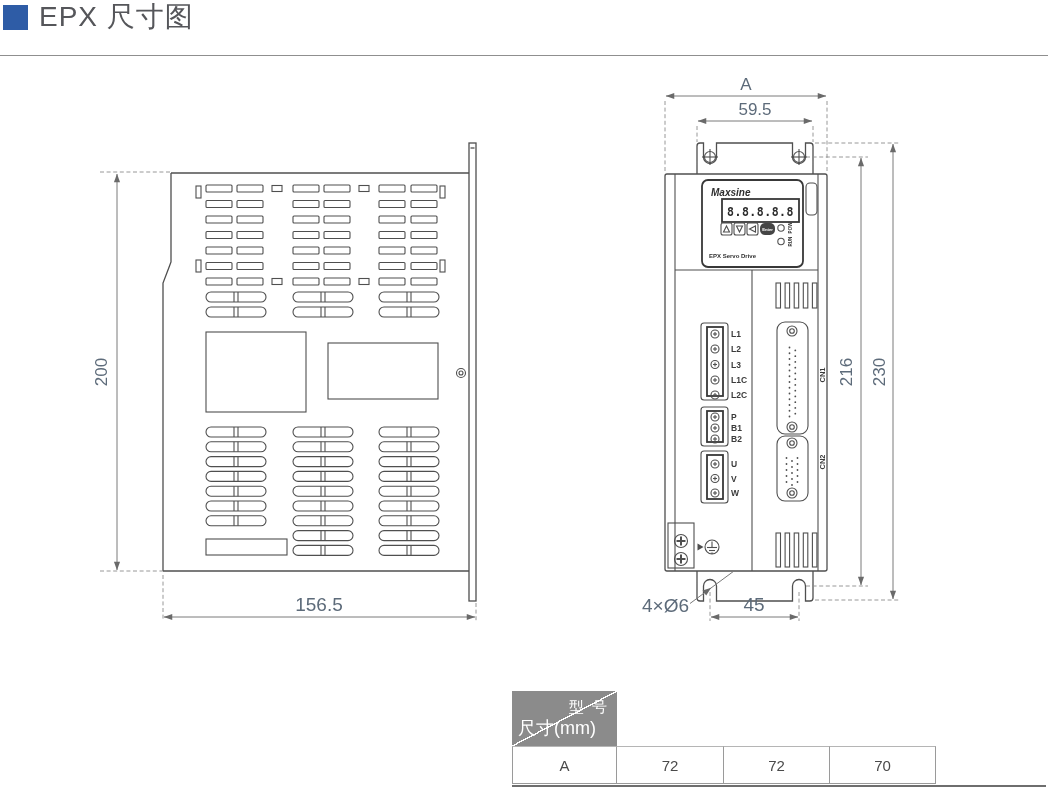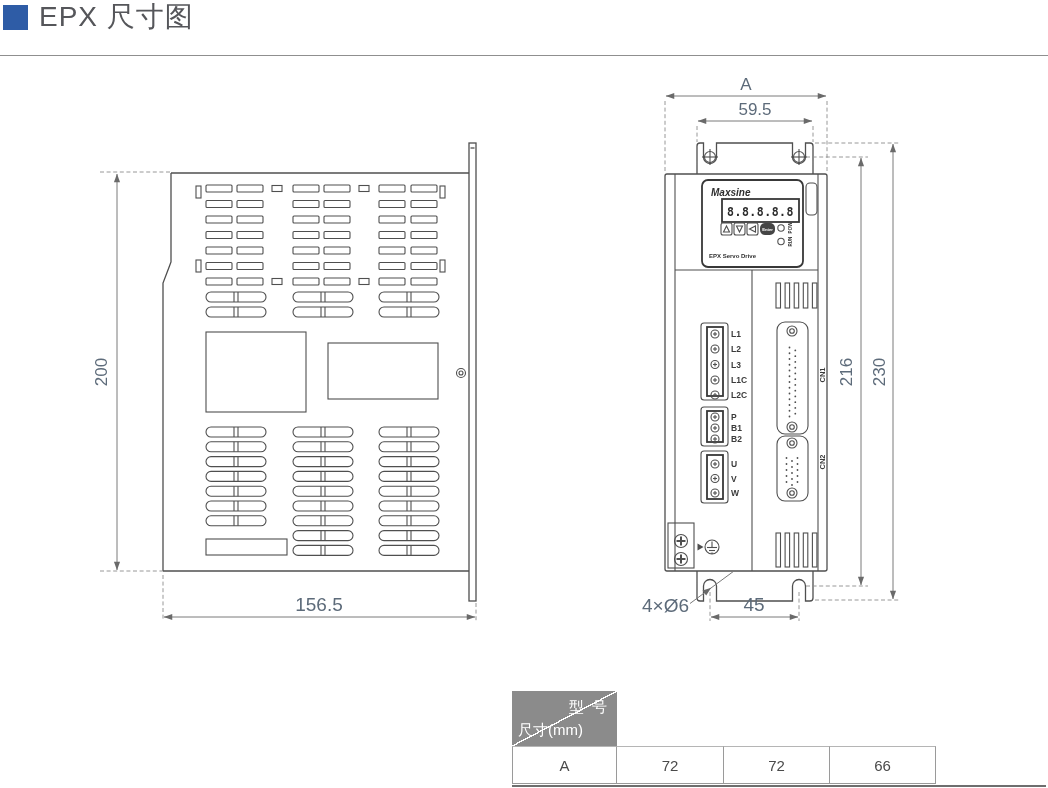--- a/index.html
+++ b/index.html
@@ -29,21 +29,21 @@
   
   #spec{position:absolute;left:512px;top:691px;width:534px;height:94px;
         border-bottom:2px solid #6e6e6e;font-size:15px;text-align:center;}
   .trow{display:grid;grid-template-columns:105px 107px 106px 106px 110px;}
   .th{height:55px;background:#8b8b8b;color:#fff;display:flex;align-items:center;justify-content:center;
       border-right:1px solid #fff;box-sizing:border-box;}
   .th:last-child{border-right:none;}
   .corner{position:relative;display:block;
       background-image:linear-gradient(to bottom right,rgba(0,0,0,0) 49.4%,#fff 49.4%,#fff 50.8%,rgba(0,0,0,0) 50.8%);}
   .corner .c-top{position:absolute;right:8px;top:7px;letter-spacing:2px;}
-  .corner .c-bot{position:absolute;left:6px;bottom:6px;font-size:15px;}
+  .corner .c-bot{position:absolute;left:6px;bottom:6px;font-size:18px;}
   .td{height:38px;background:#fff;color:#4a4a4a;display:flex;align-items:center;justify-content:center;
       border-right:1px solid #9a9a9a;border-bottom:1px solid #9a9a9a;border-top:1px solid #b5b5b5;box-sizing:border-box;}
   .td:first-child{border-left:1px solid #9a9a9a;}
 </style>
 </head>
 <body>
 
 <div id="page">
 
   <div id="hdr">
@@ -473,16 +473,16 @@
     <div class="trow">
       <div class="th corner">
         <span class="c-top">型 号</span>
         <span class="c-bot">尺寸(mm)</span>
       </div>
     </div>
     <div class="trow">
       <div class="td">A</div>
       <div class="td">72</div>
       <div class="td">72</div>
-      <div class="td">66</div>
+      <div class="td">70</div>
     </div>
   </div>
 </div>
 
 </body></html>

